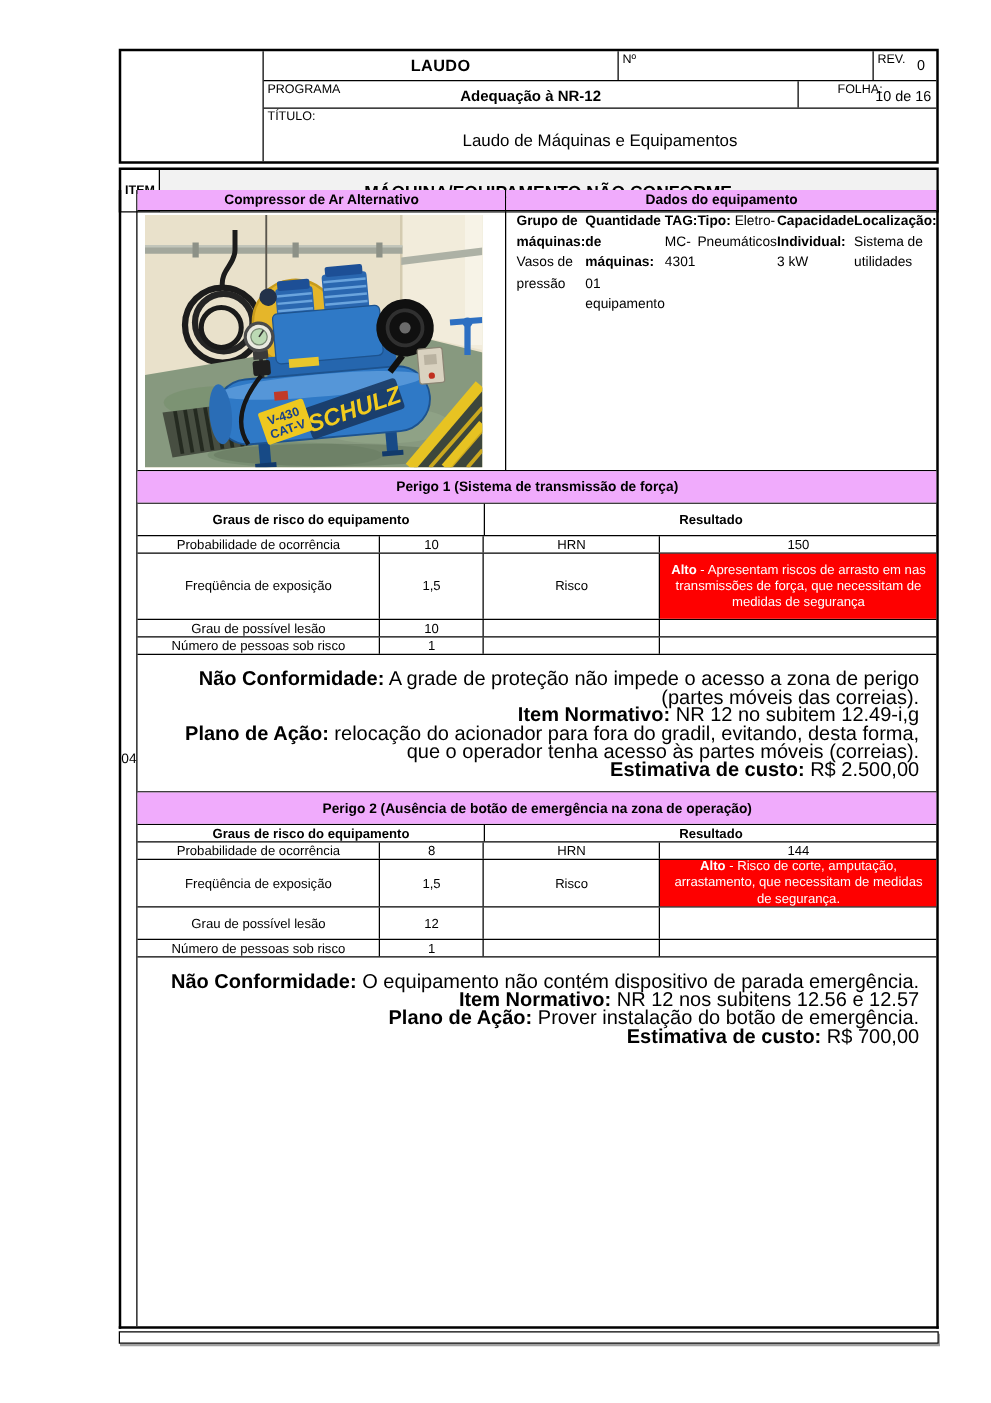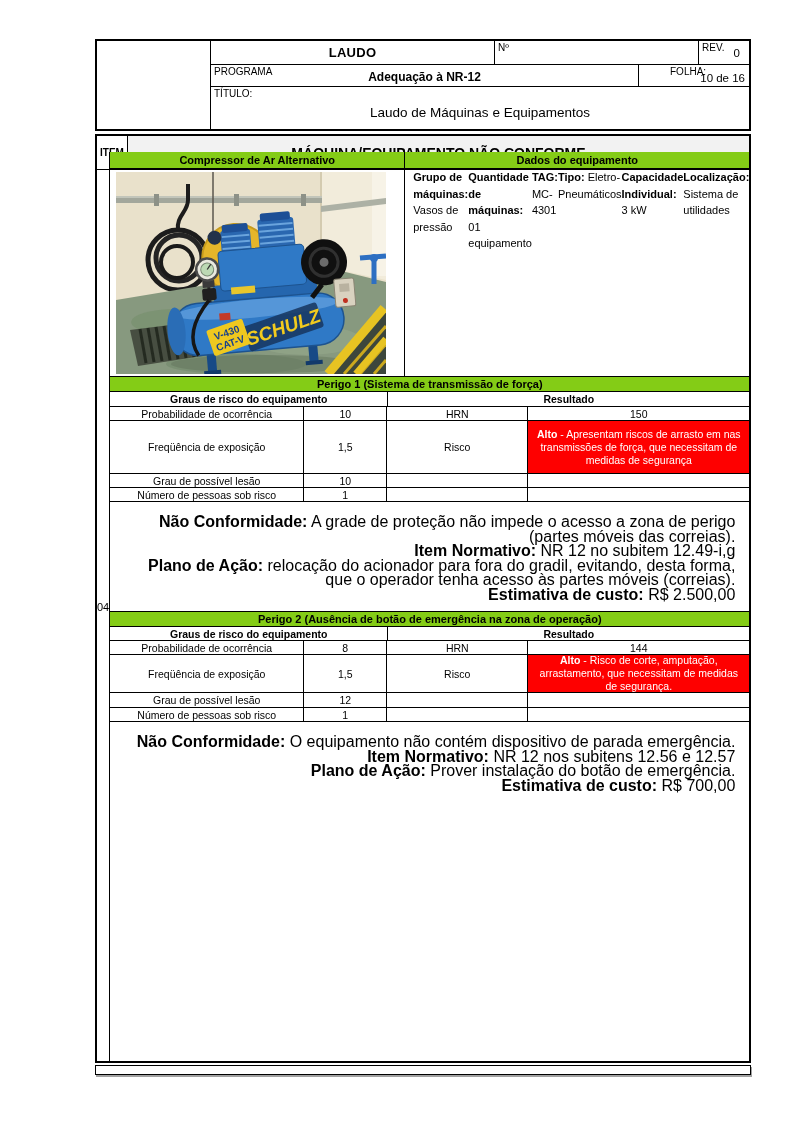--- a/index.html
+++ b/index.html
@@ -36,32 +36,32 @@
 
   
   .bodytbl{position:absolute;left:95px;top:152px;width:656px;height:911px;border:2px solid #000;
            border-top:none;display:flex;}
   .itemcol{width:31px;border-right:1px solid #000;display:flex;align-items:center;justify-content:center;
            font-size:11px;}
   .content{flex:1;display:flex;flex-direction:column;}
   .row{display:flex;border-bottom:1px solid #000;}
   .cell{border-right:1px solid #000;display:flex;align-items:center;justify-content:center;overflow:hidden;}
   .cell:last-child{border-right:none;}
-  .bluehdr{background:#84cc16;font-weight:bold;font-size:11px;}
+  .bluehdr{background:#f0abfc;font-weight:bold;font-size:11px;}
   .whdr{font-weight:bold;font-size:10.5px;}
   .rt{font-size:10.5px;}
   .alertcell{background:#fe0000;color:#ffffff;text-align:center;font-size:10.5px;line-height:13px;
              padding:2px 6px;}
   .ncblock{display:block;padding:13px 14px 0 10px;font-size:16px;line-height:14.5px;text-align:right;}
   .dadoscell{flex-direction:row;align-items:flex-start;justify-content:center;padding-left:8px;
              font-size:11px;line-height:16.5px;}
   .photobox{width:270px;height:202px;margin:3px 0 0 6px;overflow:hidden;background:#e9e1cb;}
 
   
-  .h17{height:17px}.h208{height:208px}.h15{height:15px}.h14{height:14px}
+  .h17{height:17px}.h208{height:208px}.h15{height:26px}.h14{height:14px}
   .h53{height:53px}.h110{height:110px}.h38{height:38px}
   .grow{flex:1;border-bottom:none;}
   
   .wA{width:295px}.wB{width:278px}.wL{width:194px}.wV{width:83px}.wH{width:141px}
 
   .footbar{position:absolute;left:95px;top:1065px;width:656px;height:10px;border:1px solid #000;
            background:#fff;box-shadow:1px 2px 0 rgba(110,110,110,.65);}
 </style>
 </head>
 <body>

